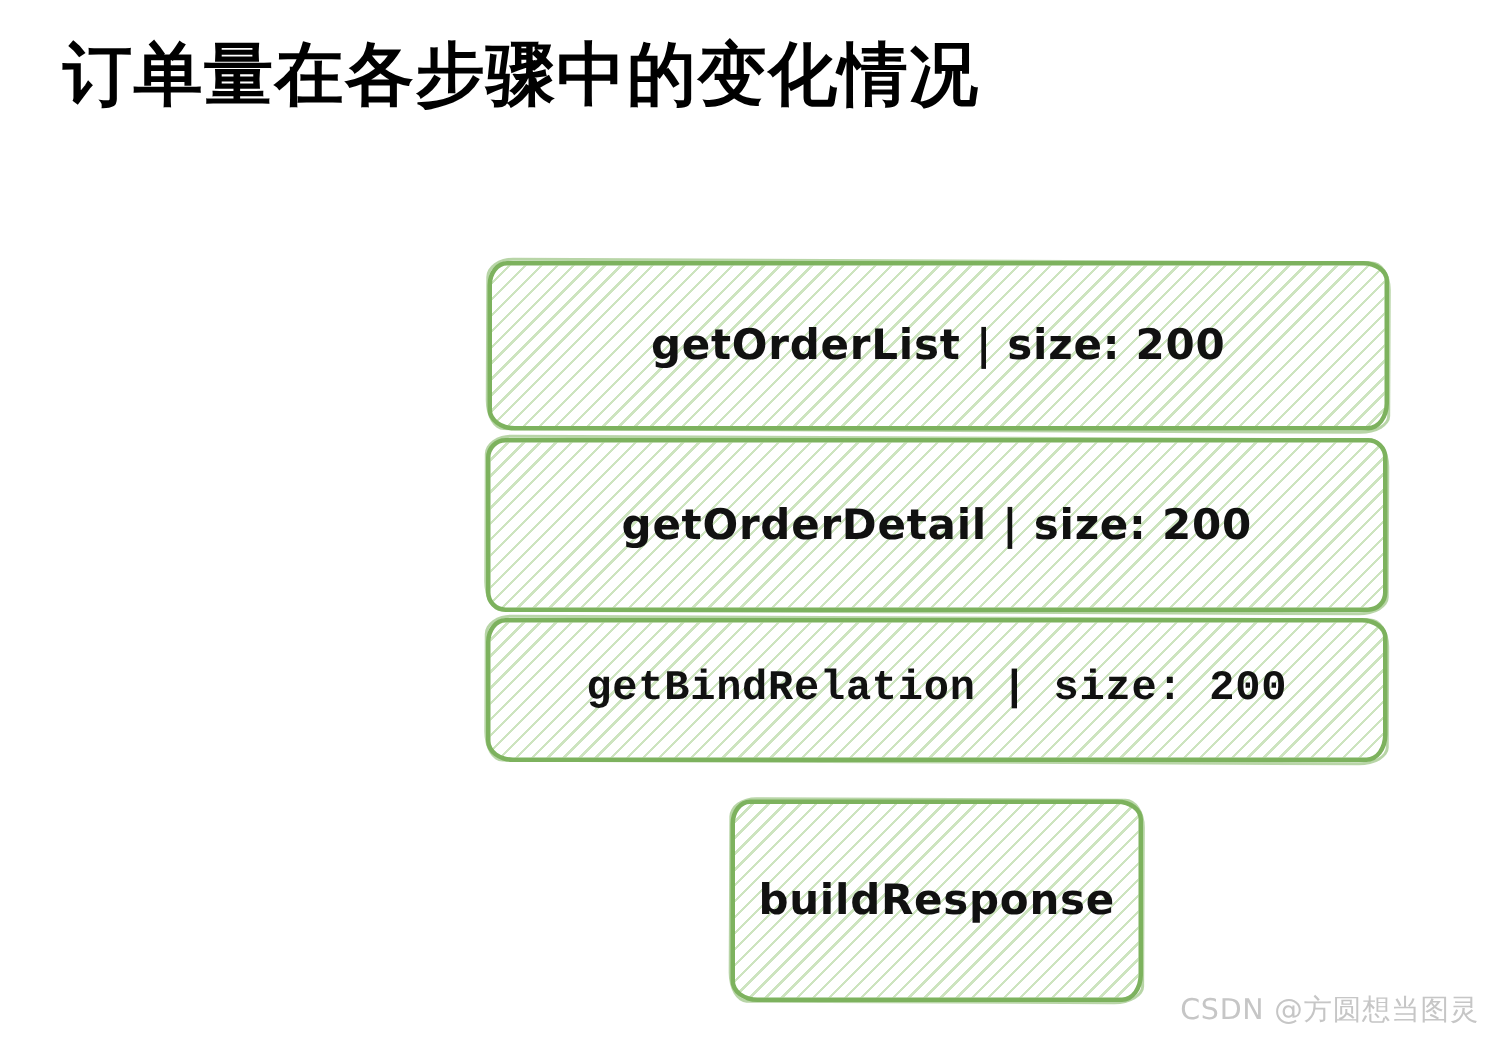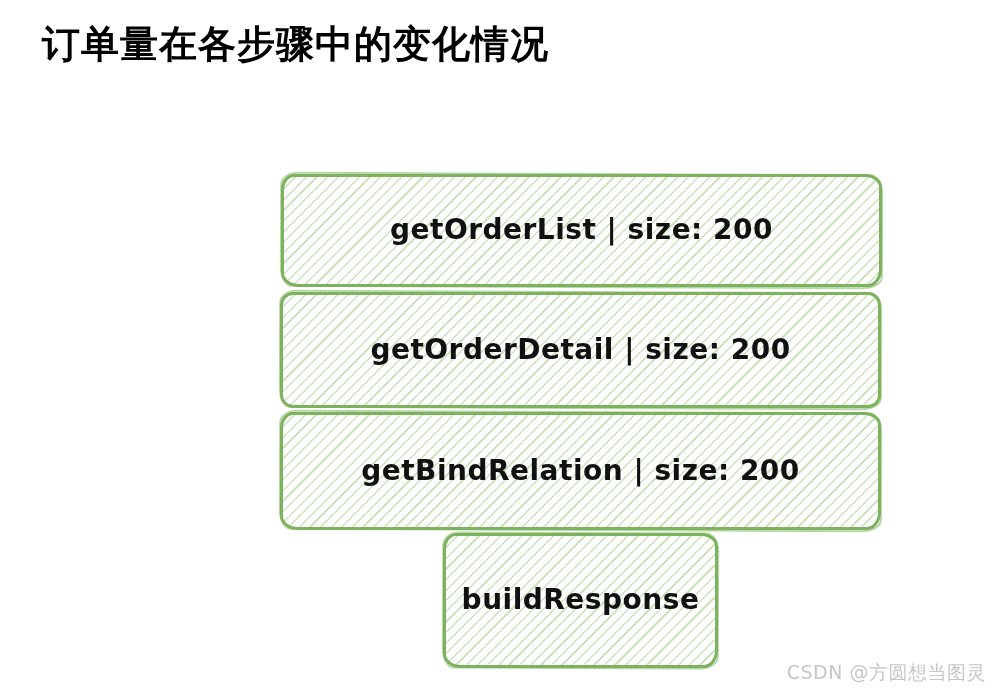--- a/index.html
+++ b/index.html
@@ -13,21 +13,21 @@
     height: 692px;
     background: var(--canvas-bg, #ffffff);
     overflow: hidden;
     font-family: "Liberation Sans", sans-serif;
   }
   .title {
     position: absolute;
     left: 42px;
     top: 22px;
     margin: 0;
-    font-size: 38px;
+    font-size: 46px;
     line-height: 1.2;
     font-weight: 700;
     letter-spacing: 1px;
     color: var(--title-text, #000000);
     font-family: "DejaVu Sans", "Liberation Sans", sans-serif;
     text-align: right;
   }
   .box {
     position: absolute;
     box-sizing: border-box;
@@ -42,35 +42,36 @@
     display: flex;
     flex-direction: column;
     align-items: center;
     justify-content: center;
     text-align: center;
     color: var(--box-text, #111111);
     font-family: "DejaVu Sans", "Liberation Sans", sans-serif;
     font-weight: 700;
     font-size: 28px;
     letter-spacing: 0.5px;
+    margin-left: 44px;
   }
   
   .box::before {
     content: "";
     position: absolute;
     inset: -4px;
     border: 2px solid var(--box-border, #7db25e);
     border-radius: 18px 13px 20px 12px / 13px 19px 12px 20px;
     opacity: 0.55;
     transform: rotate(0.25deg);
     pointer-events: none;
   }
   .box-1 { left: 281px; top: 174px; width: 601px; height: 113px; }
   .box-2 { left: 280px; top: 292px; width: 601px; height: 116px; border-radius: 13px; }
-  .box-3 { left: 280px; top: 412px; width: 601px; height: 118px; z-index: 2; }
+  .box-3 { left: 280px; top: 412px; width: 601px; height: 96px; z-index: 2; font-family: Liberation Mono, monospace; }
   .box-4 { left: 443px; top: 533px; width: 275px; height: 135px; z-index: 1; }
   .box-label {
     position: relative;
     z-index: 3;
     line-height: 1.3;
     white-space: nowrap;
   }
   .watermark {
     position: absolute;
     right: 14px;

